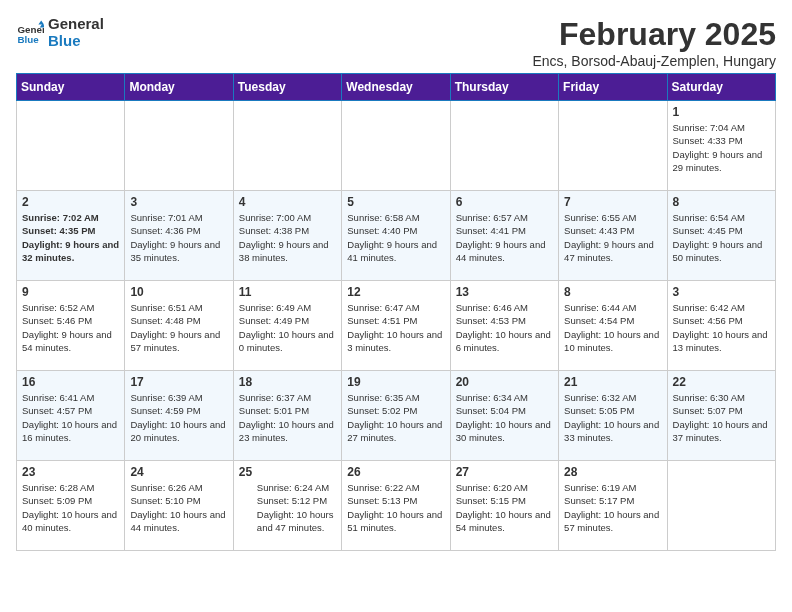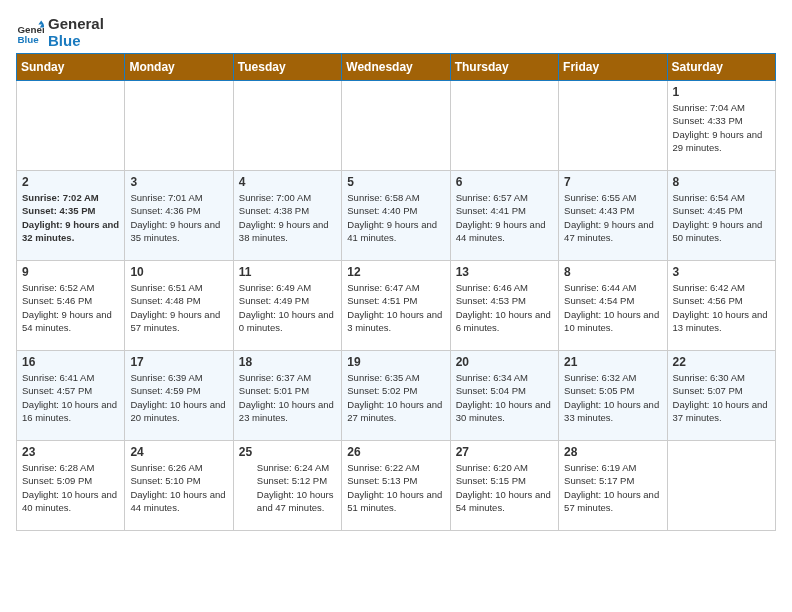--- a/index.html
+++ b/index.html
@@ -36,21 +36,21 @@
     .location-title {
       font-size: 14px;
       color: #333;
     }
     table {
       width: 100%;
       border-collapse: collapse;
       table-layout: fixed;
     }
     thead th {
-      background: #a16207;
+      background: #4c1d95;
       color: #fff;
       font-size: 12px;
       font-weight: bold;
       padding: 6px 4px;
       text-align: left;
       border: 1px solid #1a7abf;
     }
     tbody td {
       border: 1px solid #ccc;
       vertical-align: top;
@@ -89,20 +89,24 @@
       <text x="2" y="20" font-size="14" font-weight="bold" fill="#333">General</text>
       <text x="2" y="34" font-size="14" font-weight="bold" fill="#1a7abf">Blue</text>
       <polygon points="32,8 40,8 36,2" fill="#1a7abf"></polygon>
       <polygon points="34,12 42,12 38,6" fill="#1a7abf"></polygon>
     </svg>
     <div>
       <div style="font-size:15px;font-weight:bold;color:#333;line-height:1.1;">General</div>
       <div style="font-size:15px;font-weight:bold;color:#1a7abf;line-height:1.1;">Blue</div>
     </div>
   </div>
+  <div class="title-block">
+    <div class="month-title">February 2025</div>
+    <div class="location-title">Encs, Borsod-Abauj-Zemplen, Hungary</div>
+  </div>
 </div>
 
 <table>
   <thead>
     <tr>
     <th>Sunday</th>
         <th>Monday</th>
         <th>Tuesday</th>
         <th>Wednesday</th>
         <th>Thursday</th>

